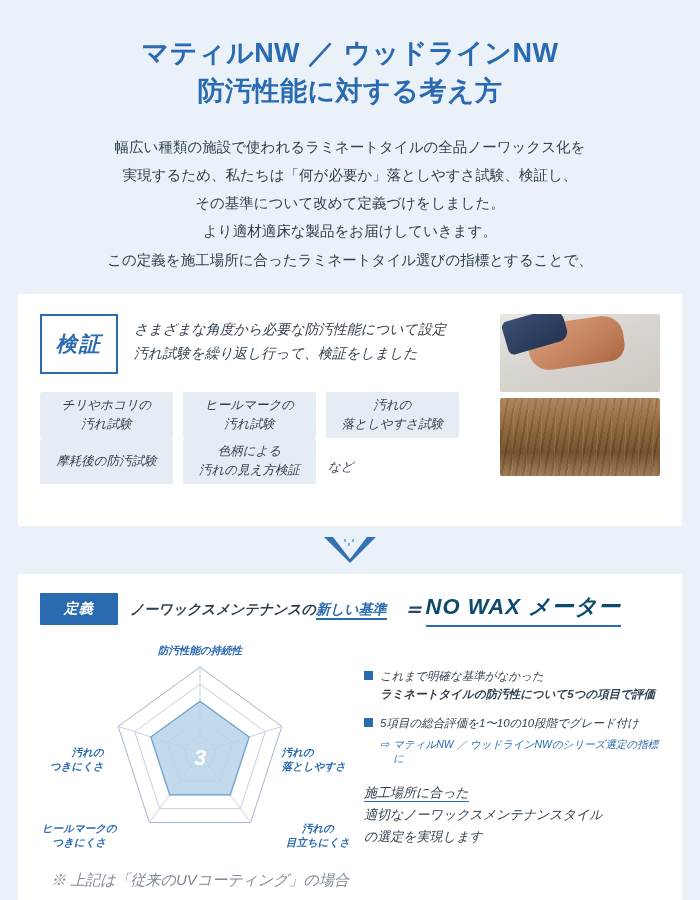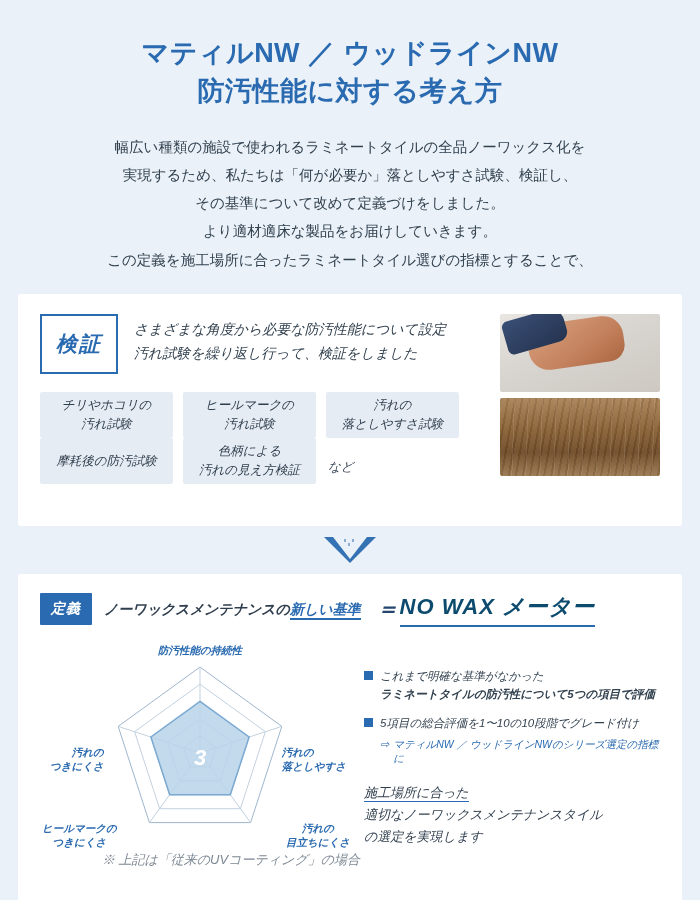--- a/index.html
+++ b/index.html
@@ -184,21 +184,21 @@
   }
   .define-head {
     display: flex;
     align-items: center;
   }
   .badge-solid {
     background: #2a6ab0;
     color: #ffffff;
     font-size: 14px;
     font-weight: bold;
-    padding: 7px 11px;
+    padding: 7px 24px;
     letter-spacing: 1px;
     flex: 0 0 auto;
     border-radius: 1px;
   }
   .define-heading {
     margin-left: 12px;
     font-size: 14px;
     line-height: 1.6;
     font-weight: bold;
     color: #2f3e4d;
@@ -228,24 +228,24 @@
     display: flex;
     margin-top: 14px;
   }
   .radar-area {
     width: 320px;
     position: relative;
     height: 250px;
   }
   .radar-note {
     position: absolute;
-    bottom: 22px;
+    bottom: 1px;
     width: 100%;
-    text-align: right;
-    font-size: 13px;
+    text-align: center;
+    font-size: 15px;
     color: #7d8894;
   }
   .radar-label {
     position: absolute;
     font-size: 10.5px;
     font-weight: bold;
     color: #2a6ab0;
     line-height: 1.35;
     text-align: center;
     white-space: nowrap;

